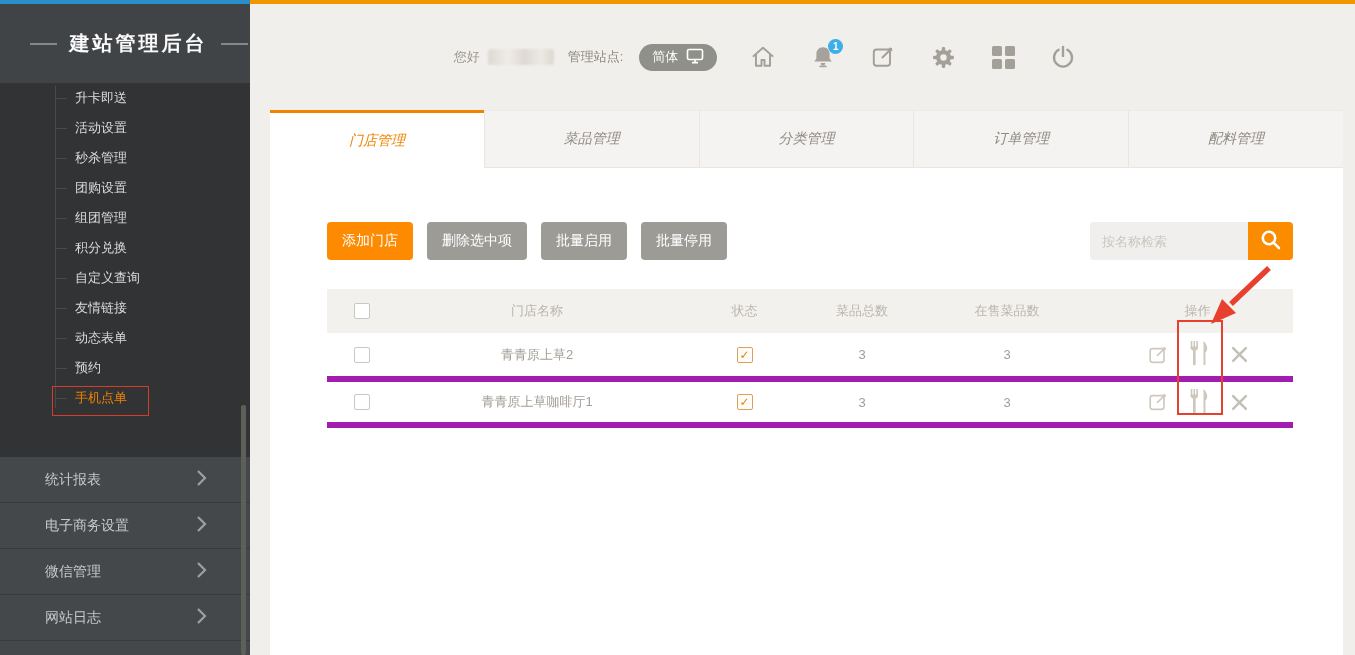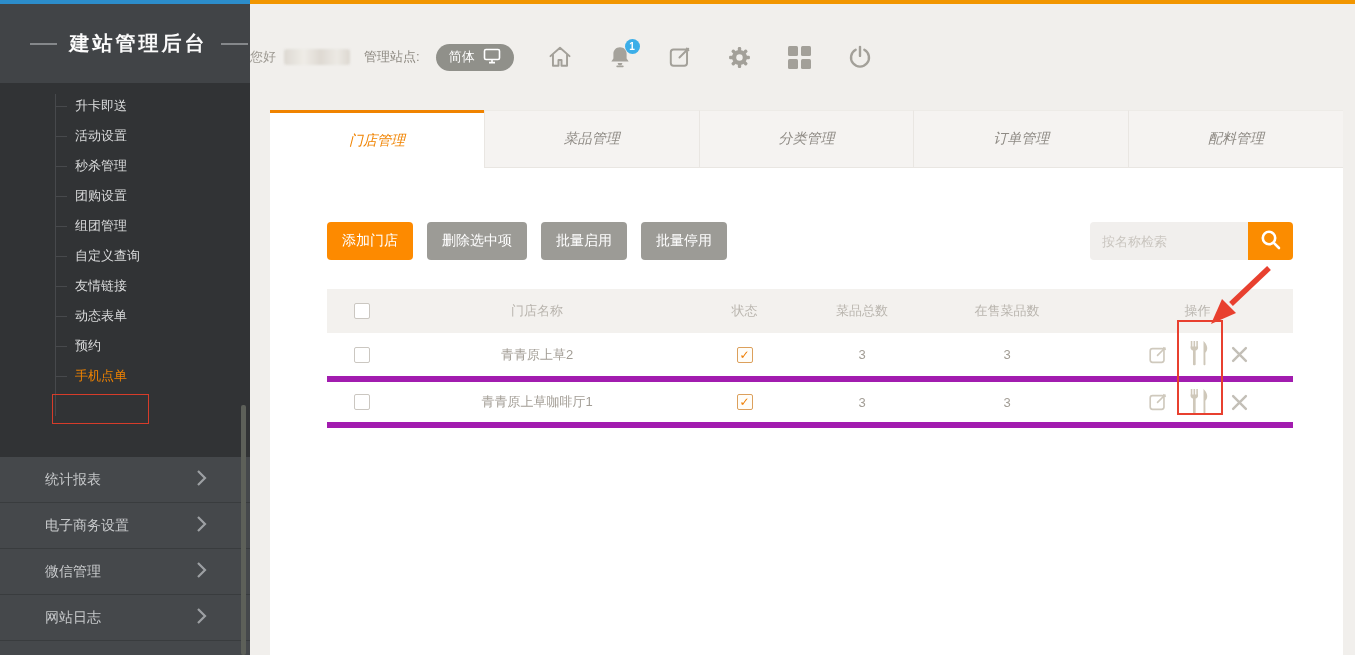--- a/index.html
+++ b/index.html
@@ -10,31 +10,31 @@
   .topbar-blue   { position:absolute; left:0; top:0; width:250px; height:4px; background:#2c8dcb; }
   .topbar-orange { position:absolute; left:250px; top:0; right:0; height:4px; background:#f29600; }
 
   
   .sidebar { position:absolute; left:0; top:4px; width:250px; height:651px; background:#313335; }
   .side-title { height:79px; background:#414447; display:flex; align-items:center; justify-content:center; gap:13px;padding-left:27px; }
   .side-title .dash { width:27px; height:2px; background:#85888b; }
   .side-title h1 { color:#fbfbfb; font-size:20px; font-weight:bold; letter-spacing:3px; white-space:nowrap; }
   .menu-area { position:relative; height:350px; background:#313335; }
   .tree-line { position:absolute; left:55px; top:3px; width:1px; height:322px; background:#47494c; }
-  ul.menu { list-style:none;margin-top:8px; }
+  ul.menu { list-style:none; }
   ul.menu li { position:relative; height:30px; display:flex; align-items:center; padding-left:75px; font-size:13px; color:#d9dadb; cursor:pointer; }
   ul.menu li::before { content:""; position:absolute; left:55px; top:50%; width:12px; height:1px; background:#47494c; }
   ul.menu li.active { color:#f08300; }
   .active-red-box { position:absolute; left:52px; top:303px; width:97px; height:30px; border:1px solid #d63c2a; pointer-events:none; }
   .sections { position:absolute; left:0; top:453px; right:0; bottom:0; background:#45484b; }
   .section-row { height:46px; display:flex; align-items:center; justify-content:space-between; padding:0 42px 0 45px; border-bottom:1px solid #393c3e; color:#c6c8ca; font-size:14px; cursor:pointer; }
   .scroll-thumb { position:absolute; right:4px; top:401px; width:5px; height:250px; background:#5d6059; border-radius:2px; }
 
   
-  .main-header { position:absolute; left:250px; top:4px; right:0; height:106px; display:flex; align-items:center; justify-content:flex-start; padding-right:75px; }
+  .main-header { position:absolute; left:250px; top:4px; right:0; height:106px; display:flex; align-items:center; justify-content:center; padding-right:75px; }
   .greeting { font-size:13px; color:#9d9992; }
   .blur-name { width:66px; height:16px; margin-left:8px; border-radius:3px;
                background:linear-gradient(90deg,#ddd9d2,#efece7 30%,#ded9d2 55%,#ece9e4 80%,#ddd8d1); filter:blur(1.3px); }
   .site-label { font-size:13px; color:#8d8981; margin-left:14px; }
   .lang-pill { margin-left:16px; height:27px; padding:0 13px; border-radius:14px; background:#90908a; color:#fff;
                font-size:13px; display:flex; align-items:center; gap:8px; cursor:pointer; border:none; }
   .hdr-icons { display:flex; align-items:center; gap:34px; margin-left:33px; }
   .hicon { position:relative; width:26px; height:26px; display:flex; align-items:center; justify-content:center; cursor:pointer; }
   .badge { position:absolute; top:-5px; right:-7px; min-width:15px; height:15px; border-radius:8px; background:#3caee8;
            color:#fff; font-size:10px; font-weight:bold; display:flex; align-items:center; justify-content:center; padding:0 3px; }
@@ -101,20 +101,23 @@
           <span>活动设置</span>
         </li>
       <li>
           <span>秒杀管理</span>
         </li>
       <li>
           <span>团购设置</span>
         </li>
       <li>
           <span>组团管理</span>
+        </li>
+      <li>
+          <span>积分兑换</span>
         </li>
       <li>
           <span>自定义查询</span>
         </li>
       <li>
           <span>友情链接</span>
         </li>
       <li>
           <span>动态表单</span>
         </li>

